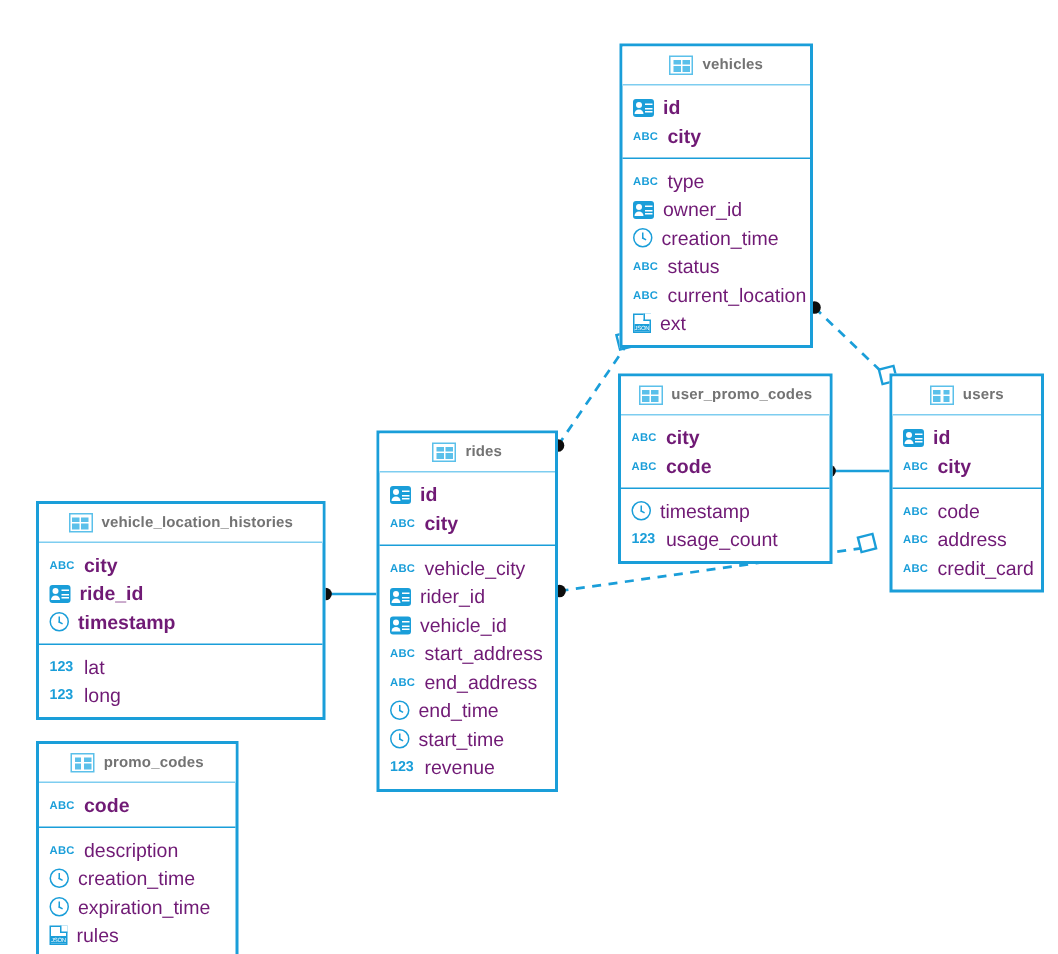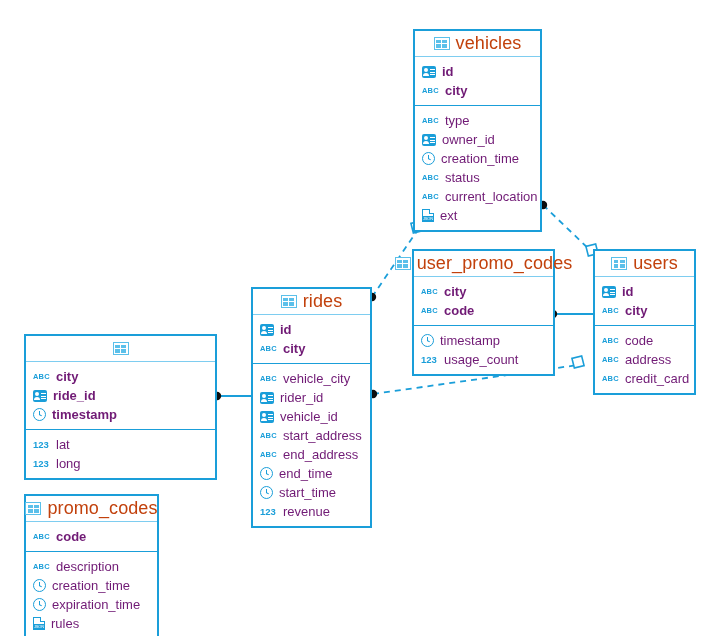--- a/index.html
+++ b/index.html
@@ -43,24 +43,25 @@
     height: 26px;
     display: flex;
     align-items: center;
     justify-content: center;
     gap: 6px;
     border-bottom: 1px solid #7ecdf0;
     background: #ffffff;
     padding: 0 6px;
   }
   .tbl-title {
-    font-size: 18px;
-    color: #c2410c;
+    font-size: 10px;
+    color: #737373;
     white-space: nowrap;
     letter-spacing: .1px;
+    font-weight: bold;
   }
   .section {
     padding: 5px 0 5px 0;
   }
   .section.keys {
     border-bottom: 1px solid #1a9ed9;
   }
   .col-row {
     display: flex;
     align-items: center;
@@ -475,20 +476,21 @@
       </div>
     </div>
     <div class="table-card" style="left: 24px; top: 334px; width: 193px;">
       <div class="tbl-header">
         <span class="ic-table">
           <i></i>
           <i></i>
           <i></i>
           <i></i>
         </span>
+        <span class="tbl-title">vehicle_location_histories</span>
       </div>
       <div class="section keys">
         <div class="col-row pk">
           <span class="ic-abc">ABC</span>
           <span class="col-name">city</span>
         </div>
         <div class="col-row pk">
           <span class="ic ic-uuid">
             <span class="head"></span>
             <span class="body"></span>

